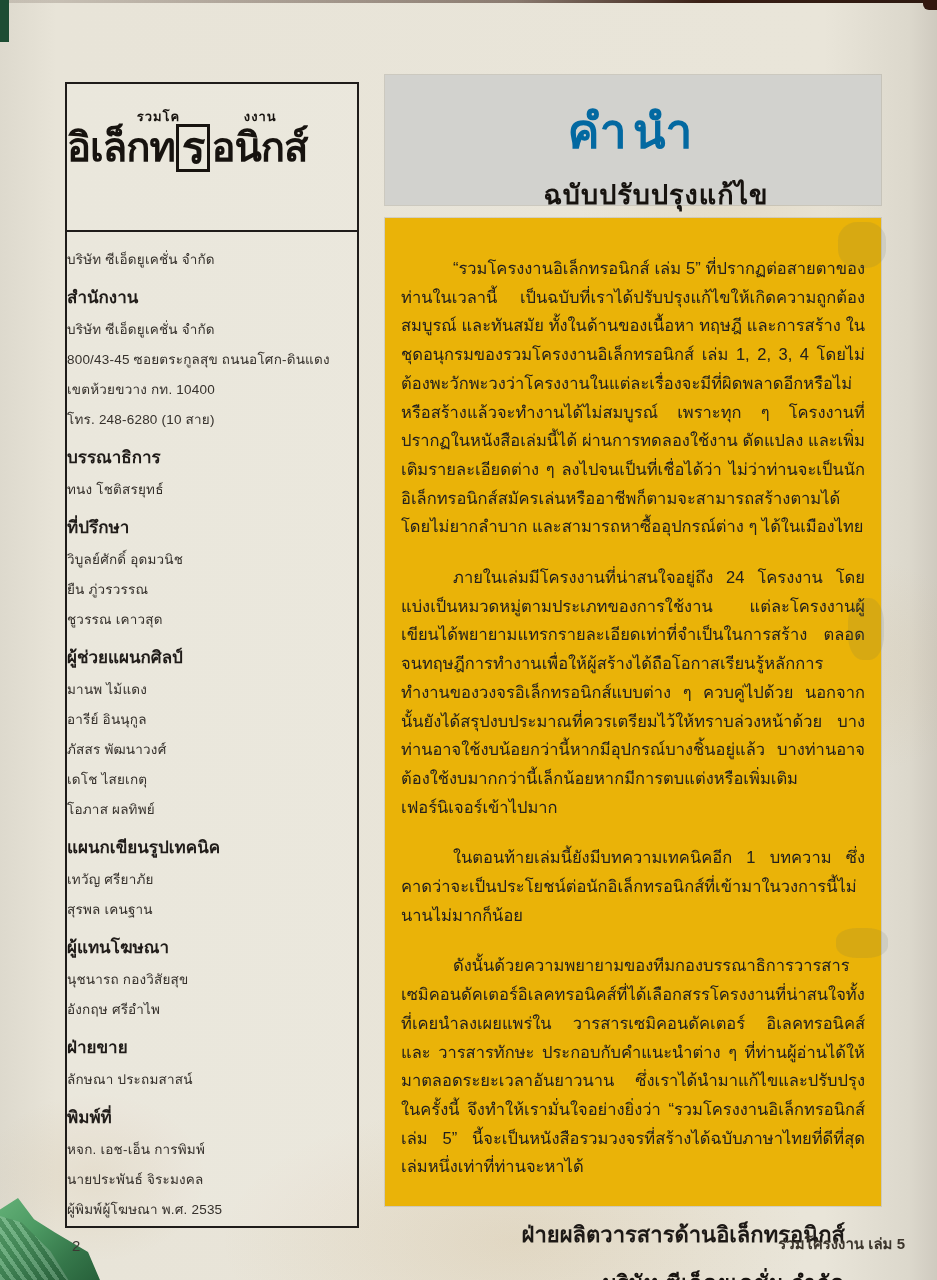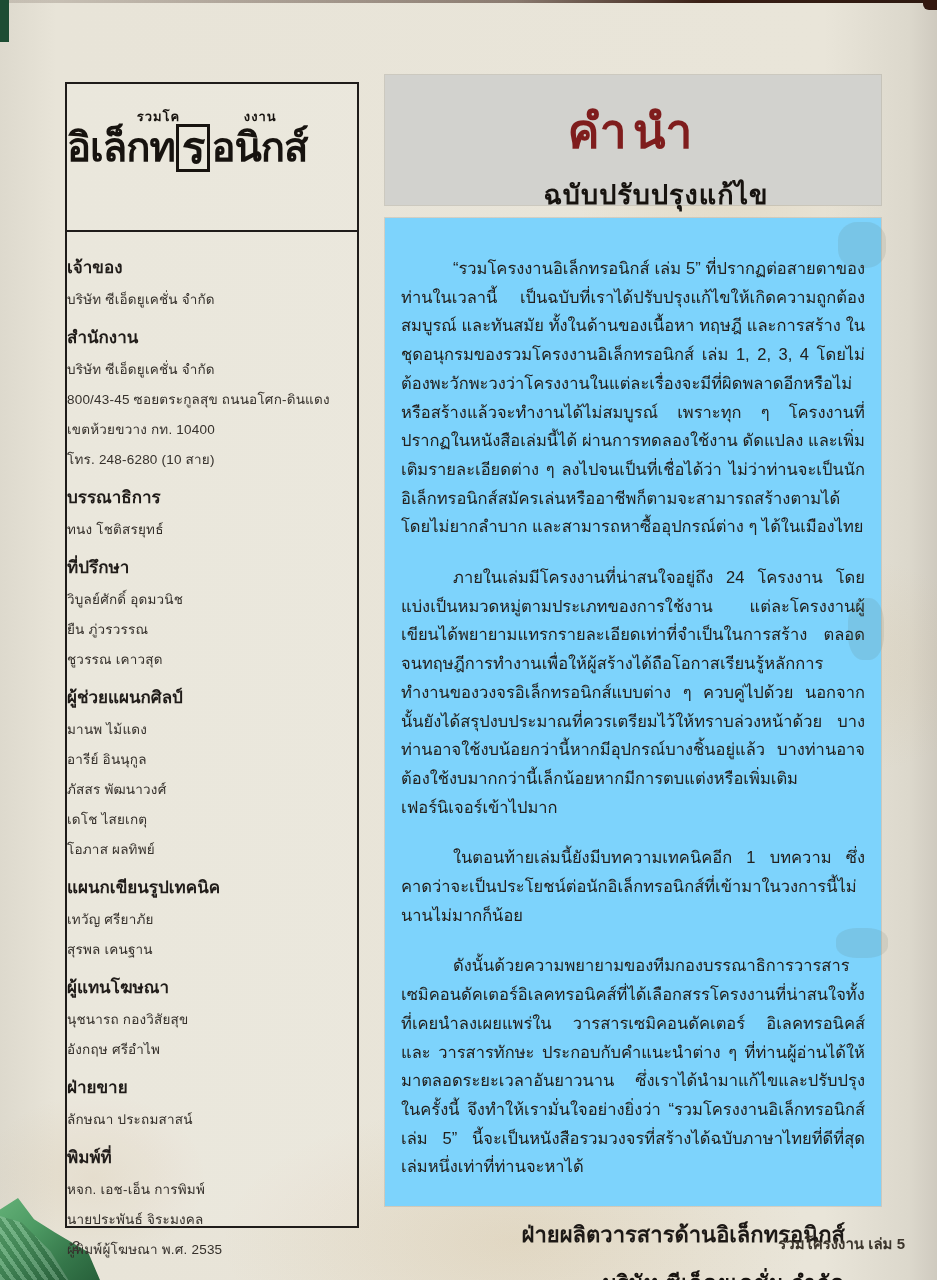--- a/index.html
+++ b/index.html
@@ -38,25 +38,25 @@
   .logo-small .sl{position:absolute;right:52%;margin-right:26px;}
   .logo-small .sr{position:absolute;left:52%;margin-left:26px;}
 
   .side-sections{padding-top:8px;}
   .side-heading{font-weight:bold;font-size:17px;color:#201c19;margin:13px 0 4px;}
   .side-entry{font-size:13.5px;color:#35302b;margin:8px 0;letter-spacing:.2px;}
 
   
   .preface-header{position:absolute;left:385px;top:75px;width:496px;height:130px;
     background:#d2d2ce;box-shadow:0 0 0 1px rgba(120,120,115,.25);text-align:center;}
-  .preface-title{font-size:48px;font-weight:bold;color:#7f1d1d;letter-spacing:6px;margin-top:18px;}
+  .preface-title{font-size:48px;font-weight:bold;color:#0369a1;letter-spacing:6px;margin-top:18px;}
   .preface-subtitle{font-size:27px;font-weight:bold;color:#17130f;margin-top:4px;letter-spacing:1px;margin-left:46px;}
 
   .preface-body{position:absolute;left:385px;top:218px;width:496px;height:988px;
-    background:#7dd3fc;box-shadow:0 0 0 1px rgba(120,120,115,.2);
+    background:#eab308;box-shadow:0 0 0 1px rgba(120,120,115,.2);
     box-sizing:border-box;padding:36px 16px 0 16px;}
   .para{font-size:16.5px;line-height:1.74;text-align:justify;color:#23201d;
     margin:0 0 22px 0;text-indent:52px;}
   .para .bold{font-weight:normal;}
   .signature{margin-top:36px;text-align:right;padding-right:20px;}
   .sig-line1{font-size:22px;font-weight:bold;color:#1d1916;}
   .sig-line2{font-size:21px;font-weight:bold;color:#17130f;margin-top:14px;letter-spacing:1px;}
 
   
   .artifact{position:absolute;background:rgba(95,105,95,.13);border-radius:40%;}
@@ -83,21 +83,20 @@
         <span class="logo-small">
           <span class="sl">รวมโค</span>
           <span class="sr">งงาน</span>
         </span>
         <span>อิเล็กท</span><span class="logo-box">ร</span><span>อนิกส์</span>
       </div>
     </div>
   </div>
   <div class="side-sections">
       <div class="side-section">
-        <div class="side-heading">เจ้าของ</div>
         <div class="side-entry">บริษัท ซีเอ็ดยูเคชั่น จำกัด</div>
       </div>
       <div class="side-section">
         <div class="side-heading">สำนักงาน</div>
         <div class="side-entry">บริษัท ซีเอ็ดยูเคชั่น จำกัด</div>
         <div class="side-entry">800/43-45 ซอยตระกูลสุข ถนนอโศก-ดินแดง</div>
         <div class="side-entry">เขตห้วยขวาง กท. 10400</div>
         <div class="side-entry">โทร. 248-6280 (10 สาย)</div>
       </div>
       <div class="side-section">

